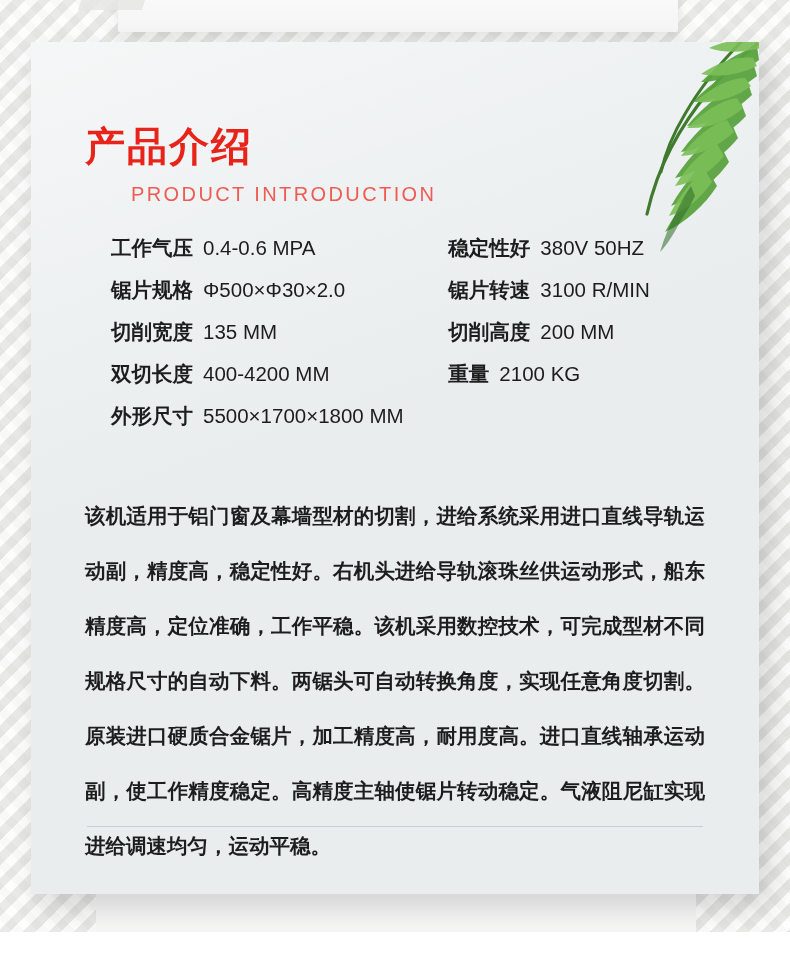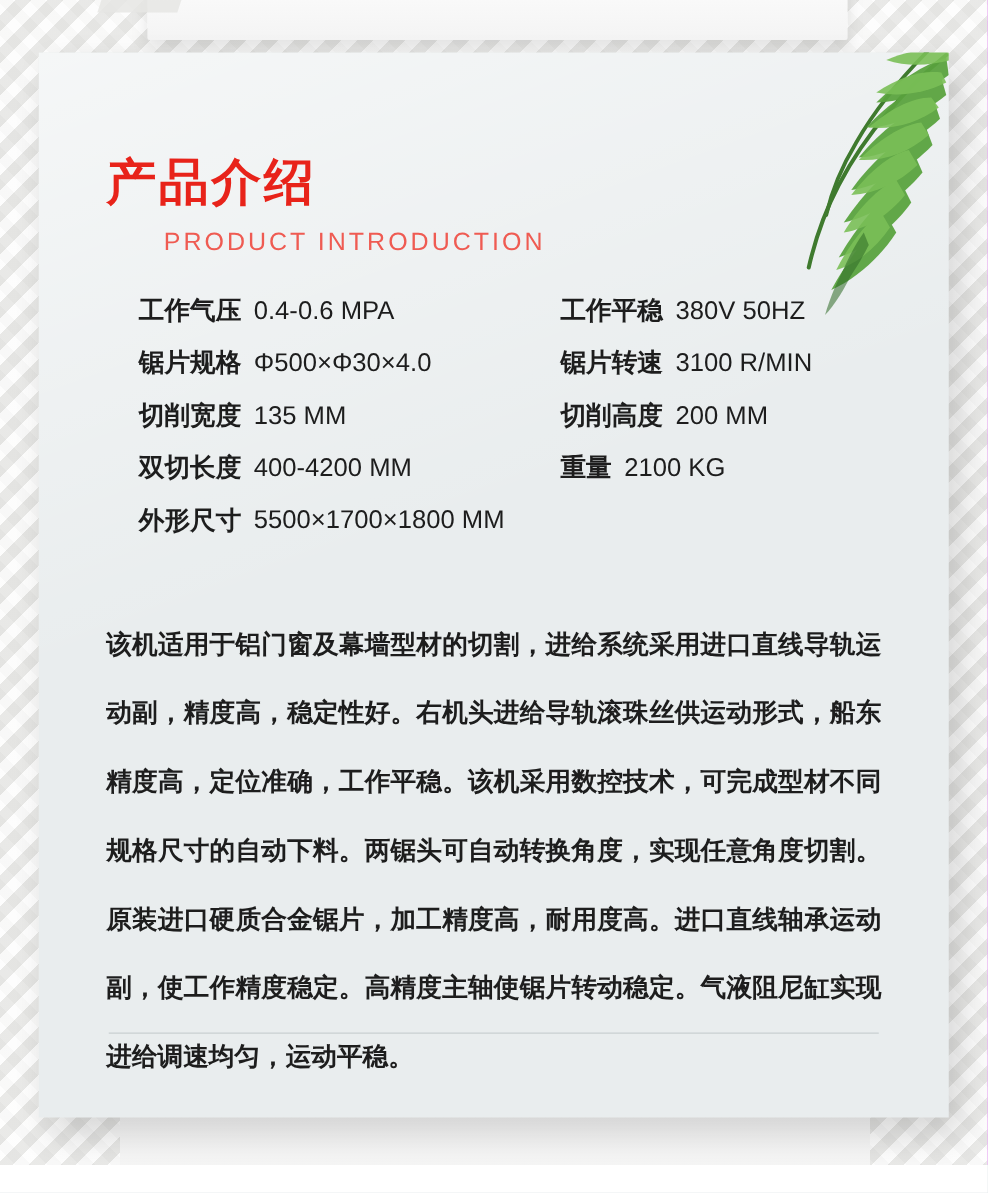--- a/index.html
+++ b/index.html
@@ -12,21 +12,21 @@
     overflow: hidden;
     font-family: "Liberation Sans", sans-serif;
     background: #ffffff;
   }
 
   
   .page {
     position: relative;
     width: 790px;
     height: 932px;
-    background: #d946ef;
+    background: #a21caf;
     overflow: hidden;
   }
   .bg-texture {
     position: absolute;
     inset: 0;
     background:
       repeating-linear-gradient(135deg, rgba(255,255,255,0.75) 0 9px, rgba(228,228,226,0.75) 9px 18px),
       repeating-linear-gradient(45deg, rgba(255,255,255,0.55) 0 9px, rgba(222,222,220,0.55) 9px 18px),
       linear-gradient(180deg, #efefee 0%, #e9e9e7 55%, #f4f4f3 100%);
   }
@@ -212,28 +212,28 @@
     <div class="heading-zh">产品介绍</div>
     <div class="heading-en">PRODUCT INTRODUCTION</div>
 
     <div class="specs">
       <div class="spec-row">
         <div class="spec-cell left">
           <span class="spec-label">工作气压</span>
           <span class="spec-value">0.4-0.6 MPA</span>
         </div>
         <div class="spec-cell right">
-          <span class="spec-label">工作平稳</span>
+          <span class="spec-label">稳定性好</span>
           <span class="spec-value">380V 50HZ</span>
         </div>
       </div>
       <div class="spec-row">
         <div class="spec-cell left">
           <span class="spec-label">锯片规格</span>
-          <span class="spec-value">Φ500×Φ30×4.0</span>
+          <span class="spec-value">Φ500×Φ30×2.0</span>
         </div>
         <div class="spec-cell right">
           <span class="spec-label">锯片转速</span>
           <span class="spec-value">3100 R/MIN</span>
         </div>
       </div>
       <div class="spec-row">
         <div class="spec-cell left">
           <span class="spec-label">切削宽度</span>
           <span class="spec-value">135 MM</span>

